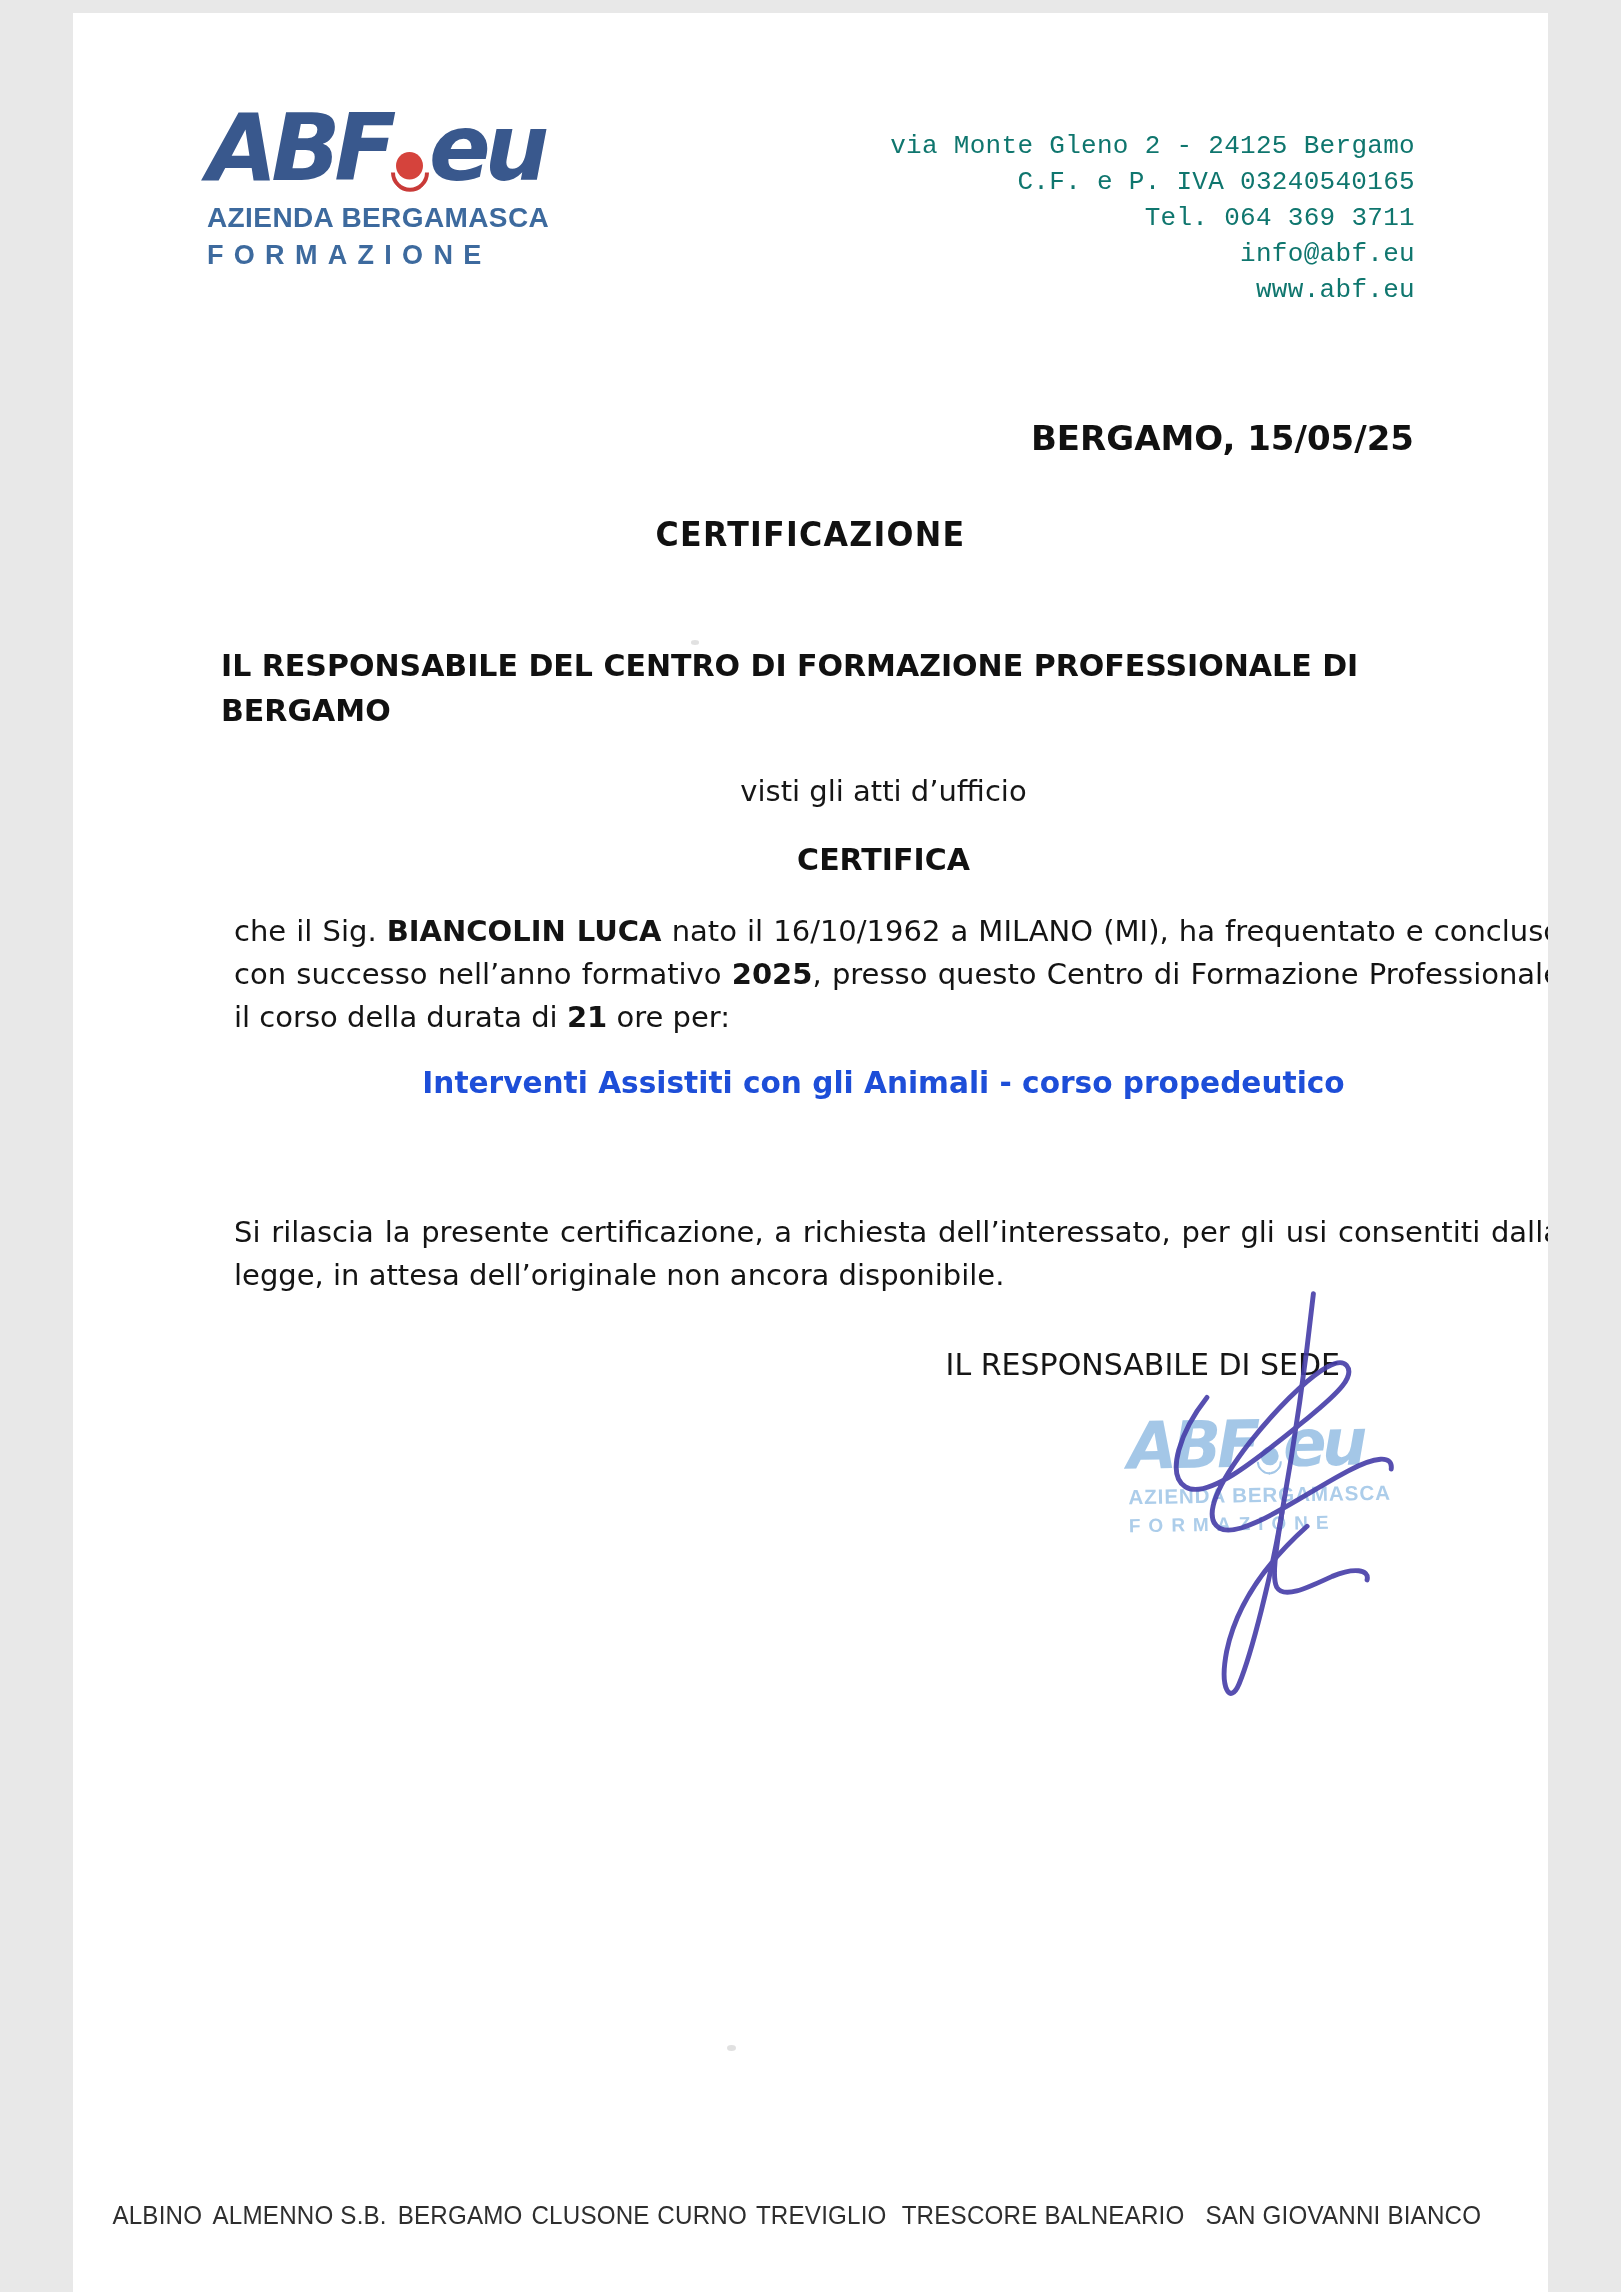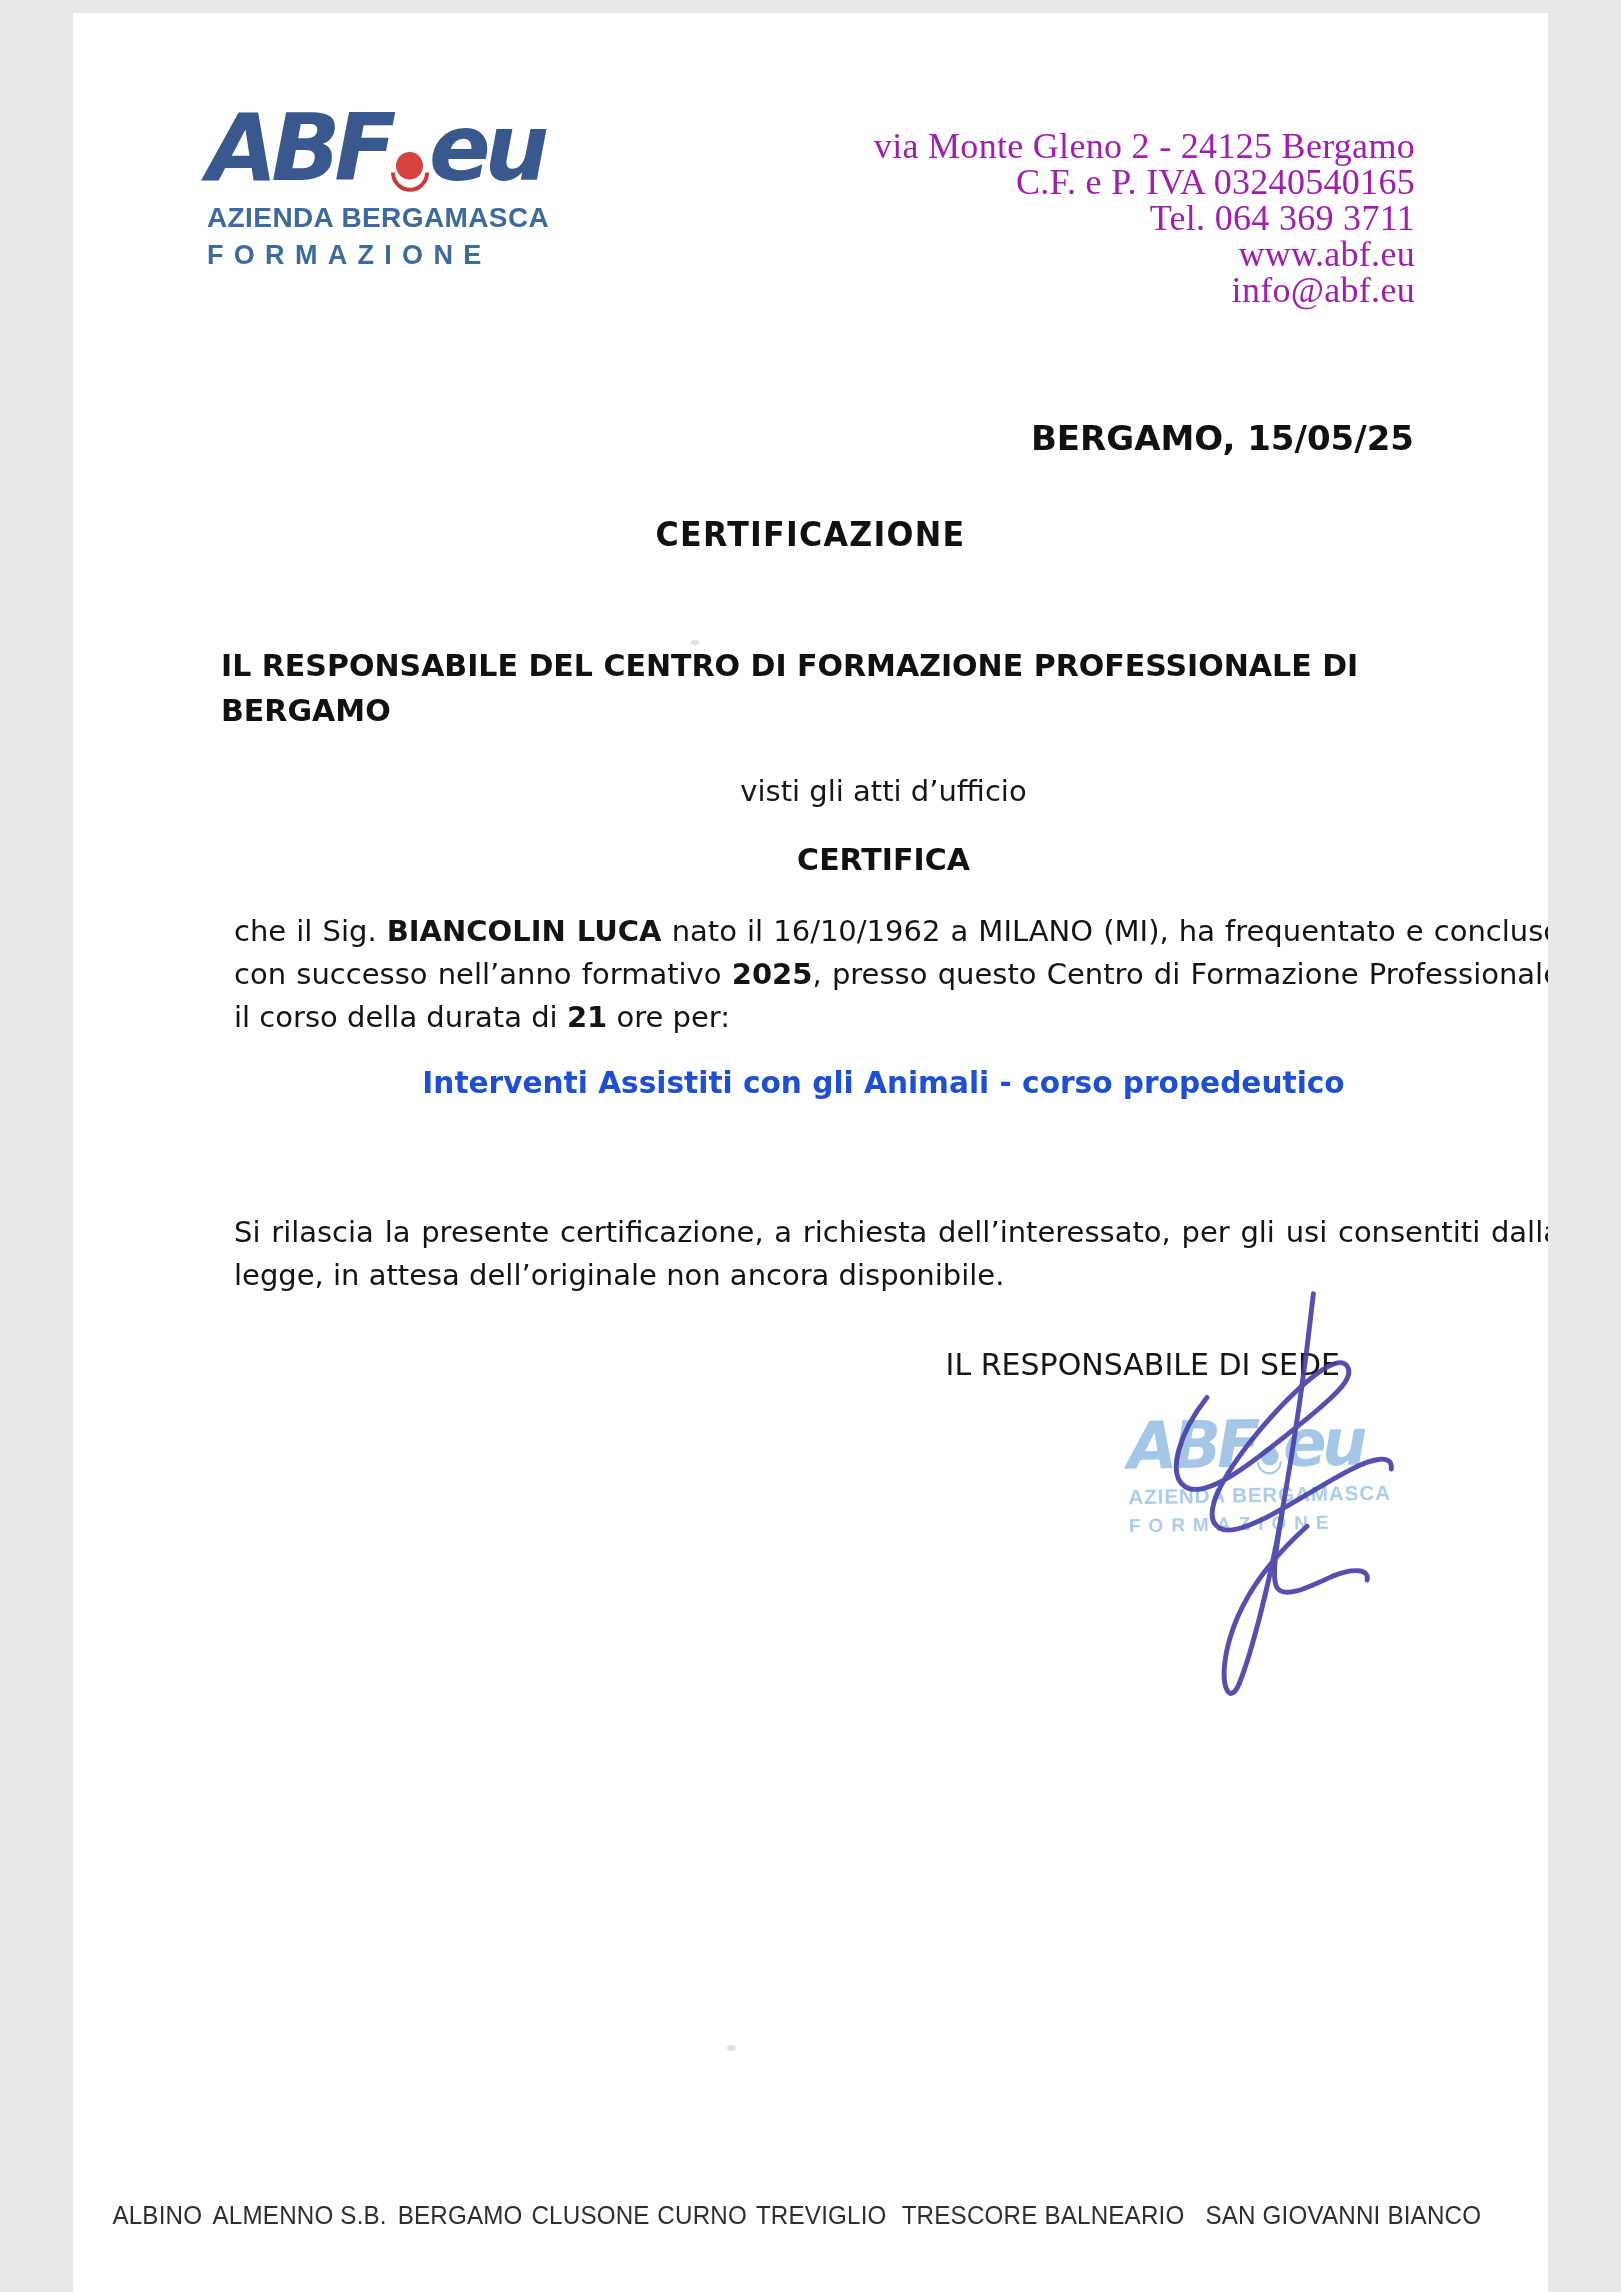--- a/index.html
+++ b/index.html
@@ -50,23 +50,23 @@
     margin-top: 6.3px;
     font-family: "Liberation Sans", sans-serif;
     font-weight: bold; font-size: 27px; letter-spacing: 10.3px;
     color: #3d6a9e; white-space: nowrap;
   }
 
   
   .contact {
     position: absolute; right: 133px; top: 115px;
     text-align: right;
-    font-family: Liberation Serif, serif;
-    font-size: 36px; line-height: 36px;
-    color: #a21caf; letter-spacing: 0.3px;
+    font-family: Liberation Mono, monospace;
+    font-size: 26px; line-height: 36px;
+    color: #0f766e; letter-spacing: 0.3px;
   }
 
   
   .date-line {
     position: absolute; right: 134px; top: 405px;
     font-weight: bold; font-size: 34px; color: #111;
   }
   .doc-title {
     position: absolute; left: 0; top: 502px; width: 100%;
     text-align: center; font-weight: bold; font-size: 33px;
@@ -150,22 +150,22 @@
         <span class="seg">eu</span>
     </div>
     <div class="logo-sub1">AZIENDA BERGAMASCA</div>
     <div class="logo-sub2">FORMAZIONE</div>
   </div>
 
   <div class="contact">
     <div>via Monte Gleno 2 - 24125 Bergamo</div>
     <div>C.F. e P. IVA 03240540165</div>
     <div>Tel. 064 369 3711</div>
+    <div>info@abf.eu</div>
     <div>www.abf.eu</div>
-    <div>info@abf.eu</div>
   </div>
 
   <div class="date-line">BERGAMO, 15/05/25</div>
 
   <div class="doc-title">CERTIFICAZIONE</div>
 
   <div class="doc-heading">
     <div>IL RESPONSABILE DEL CENTRO DI FORMAZIONE PROFESSIONALE DI</div>
     <div>BERGAMO</div>
   </div>

